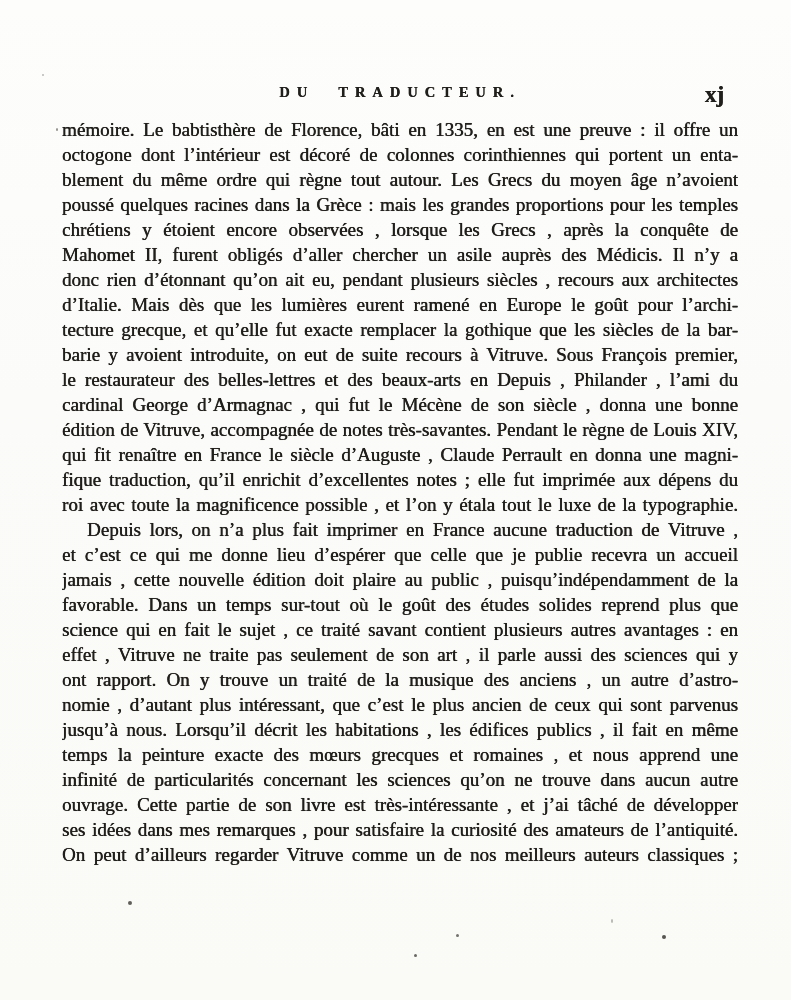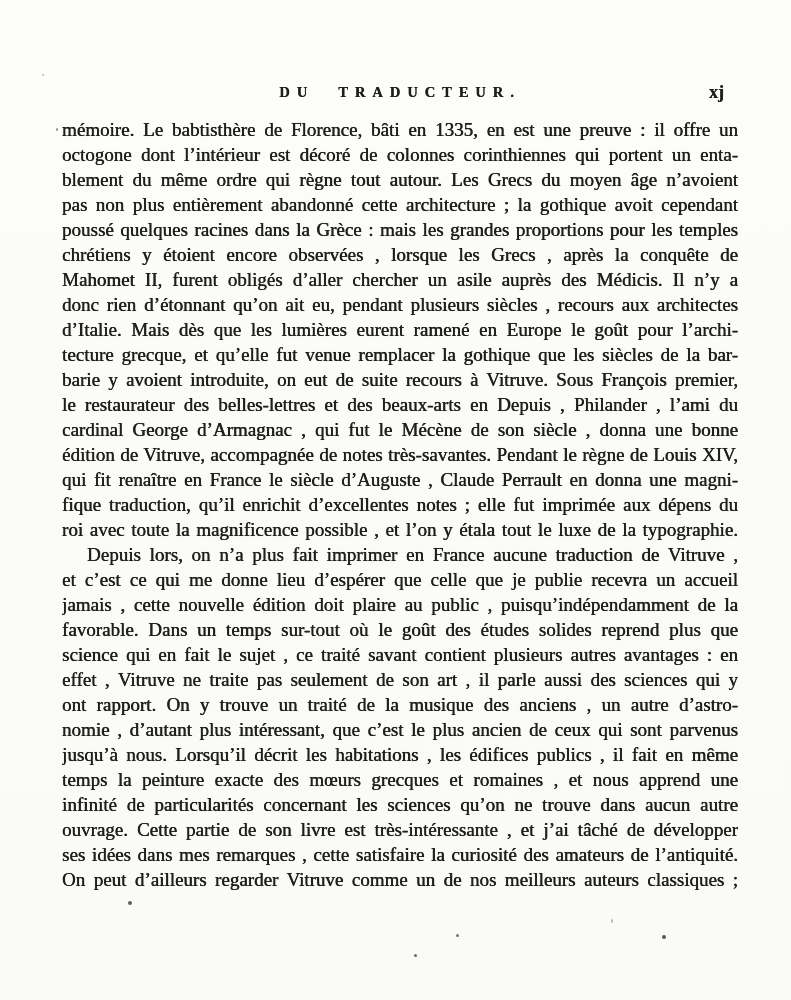--- a/index.html
+++ b/index.html
@@ -31,21 +31,21 @@
     font-weight: bold;
     letter-spacing: 0.48em;
     word-spacing: 0.95em;
     text-shadow: 0.3px 0 0 currentColor;
     white-space: nowrap;
   }
   .folio {
     position: absolute;
     right: 14px;
     top: -2px;
-    font-size: 18px;
+    font-size: 23px;
     font-weight: bold;
     text-shadow: 0.3px 0 0 currentColor;
   }
   .body-text {
     position: absolute;
     top: 117px;
     left: 62px;
     width: 676px;
   }
   .line {
@@ -83,27 +83,26 @@
     <span class="running-title">DU TRADUCTEUR.</span>
     <span class="folio">xj</span>
   </div>
 
   <div class="body-text">
 
     <div class="paragraph">
       <div class="line">mémoire. Le babtisthère de Florence, bâti en 1335, en est une preuve : il offre un</div>
       <div class="line">octogone dont l’intérieur est décoré de colonnes corinthiennes qui portent un enta-</div>
       <div class="line">blement du même ordre qui règne tout autour. Les Grecs du moyen âge n’avoient</div>
-      <div class="line">pas non plus entièrement abandonné cette architecture ; la gothique avoit cependant</div>
       <div class="line">poussé quelques racines dans la Grèce : mais les grandes proportions pour les temples</div>
       <div class="line">chrétiens y étoient encore observées , lorsque les Grecs , après la conquête de</div>
       <div class="line">Mahomet II, furent obligés d’aller chercher un asile auprès des Médicis. Il n’y a</div>
       <div class="line">donc rien d’étonnant qu’on ait eu, pendant plusieurs siècles , recours aux architectes</div>
       <div class="line">d’Italie. Mais dès que les lumières eurent ramené en Europe le goût pour l’archi-</div>
-      <div class="line">tecture grecque, et qu’elle fut venue remplacer la gothique que les siècles de la bar-</div>
+      <div class="line">tecture grecque, et qu’elle fut exacte remplacer la gothique que les siècles de la bar-</div>
       <div class="line">barie y avoient introduite, on eut de suite recours à Vitruve. Sous François premier,</div>
       <div class="line">le restaurateur des belles-lettres et des beaux-arts en Depuis , Philander , l’ami du</div>
       <div class="line">cardinal George d’Armagnac , qui fut le Mécène de son siècle , donna une bonne</div>
       <div class="line">édition de Vitruve, accompagnée de notes très-savantes. Pendant le règne de Louis XIV,</div>
       <div class="line">qui fit renaître en France le siècle d’Auguste , Claude Perrault en donna une magni-</div>
       <div class="line">fique traduction, qu’il enrichit d’excellentes notes ; elle fut imprimée aux dépens du</div>
       <div class="line">roi avec toute la magnificence possible , et l’on y étala tout le luxe de la typographie.</div>
     </div>
 
     <div class="paragraph">
@@ -112,21 +111,21 @@
       <div class="line">jamais , cette nouvelle édition doit plaire au public , puisqu’indépendamment de la</div>
       <div class="line">favorable. Dans un temps sur-tout où le goût des études solides reprend plus que</div>
       <div class="line">science qui en fait le sujet , ce traité savant contient plusieurs autres avantages : en</div>
       <div class="line">effet , Vitruve ne traite pas seulement de son art , il parle aussi des sciences qui y</div>
       <div class="line">ont rapport. On y trouve un traité de la musique des anciens , un autre d’astro-</div>
       <div class="line">nomie , d’autant plus intéressant, que c’est le plus ancien de ceux qui sont parvenus</div>
       <div class="line">jusqu’à nous. Lorsqu’il décrit les habitations , les édifices publics , il fait en même</div>
       <div class="line">temps la peinture exacte des mœurs grecques et romaines , et nous apprend une</div>
       <div class="line">infinité de particularités concernant les sciences qu’on ne trouve dans aucun autre</div>
       <div class="line">ouvrage. Cette partie de son livre est très-intéressante , et j’ai tâché de développer</div>
-      <div class="line">ses idées dans mes remarques , cette satisfaire la curiosité des amateurs de l’antiquité.</div>
+      <div class="line">ses idées dans mes remarques , pour satisfaire la curiosité des amateurs de l’antiquité.</div>
       <div class="line">On peut d’ailleurs regarder Vitruve comme un de nos meilleurs auteurs classiques ;</div>
     </div>
 
   </div>
 
   <span class="speck s1"></span>
   <span class="speck s2"></span>
   <span class="speck s3"></span>
   <span class="speck s4"></span>
   <span class="speck s5"></span>

